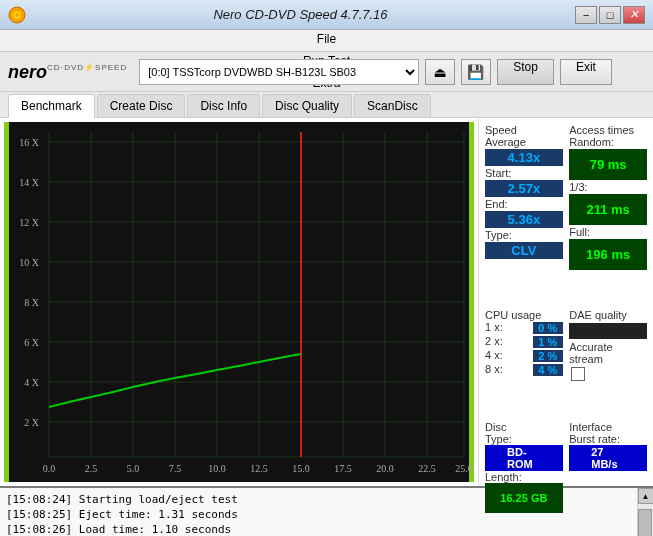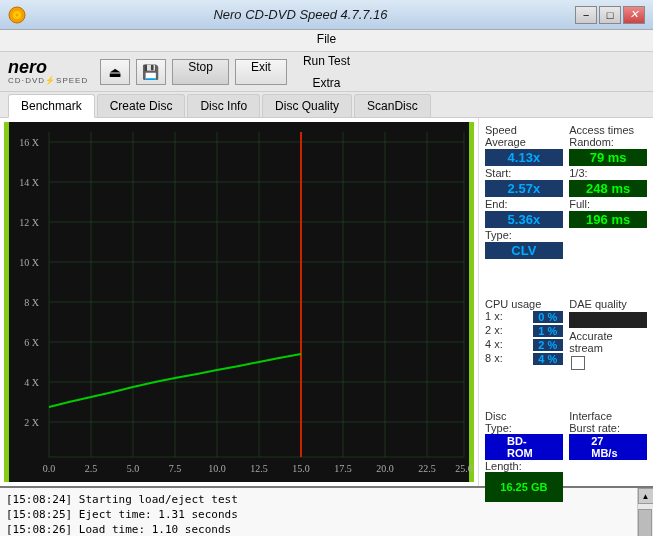--- a/index.html
+++ b/index.html
@@ -31,21 +31,21 @@
     #main { display: flex; height: 368px; background: white; }
 
     
     #chart-area { flex: 1; background: #84cc16; position: relative; overflow: hidden; margin: 4px; font-family: Liberation Serif, serif; }
     #chart-canvas { width: 100%; height: 100%; }
 
     
     #right-panel { width: 175px; padding: 6px 6px; display: flex; flex-direction: column; gap: 16px; border-left: 1px solid #ddd; }
     .rp-title { font-size: 11px; color: #333; font-weight: normal; }
     .rp-value-dark { background: #1a3a6a; color: #00aaff; font-size: 13px; font-weight: bold; padding: 1px 4px; margin: 1px 0; text-align: center; }
-    .rp-value-green { background: #004400; color: #00ff00; font-size: 13px; font-weight: bold; padding: 1px 4px; margin: 1px 0; text-align: center; }
+    .rp-value-green { background: #004400; color: #00ff00; font-size: 13px; font-weight: bold; padding: 8px 4px; margin: 1px 0; text-align: center; }
     .rp-row { display: flex; justify-content: space-between; align-items: flex-start; }
     .rp-col { display: flex; flex-direction: column; width: 48%; }
     .divider { height: 1px; background: #ccc; margin: 3px 0; }
 
     
     .rp-checkbox { width: 14px; height: 14px; border: 1px solid #666; background: white; display: inline-block; margin: 2px; }
 
     
     .badge-blue { background: #0000cc; color: white; font-size: 11px; font-weight: bold; padding: 1px 22px; text-align: left; }
     .badge-green { background: #004400; color: #00ff00; font-size: 11px; font-weight: bold; padding: 9px 6px; text-align: center; }
@@ -83,24 +83,27 @@
 </div>
 
 <div id="menubar">
   <span>File</span>
   <span>Run Test</span>
   <span>Extra</span>
   <span>Help</span>
 </div>
 
 <div id="toolbar">
-  <div style="display:flex;flex-direction:column;margin-right:6px;">
+  <div style="display:flex;flex-direction:row;margin-right:6px;">
     <div class="nero-logo">nero</div>
     <div class="nero-sub">CD·DVD⚡SPEED</div>
   </div>
+  <select class="drive-select">
+    <option>[0:0]   TSSTcorp DVDWBD SH-B123L SB03</option>
+  </select>
   <div class="tb-icon-btn" title="eject">⏏</div>
   <div class="tb-icon-btn" title="save">💾</div>
   <div class="tb-btn stop">Stop</div>
   <div class="tb-btn">Exit</div>
 </div>
 
 <div id="tabs">
   <div class="tab active">Benchmark</div>
   <div class="tab">Create Disc</div>
   <div class="tab">Disc Info</div>
@@ -176,21 +179,21 @@
         <div class="rp-title">End:</div>
         <div class="rp-value-dark">5.36x</div>
         <div class="rp-title">Type:</div>
         <div class="rp-value-dark">CLV</div>
       </div>
       <div class="rp-col">
         <div class="rp-title">Access times</div>
         <div class="rp-title">Random:</div>
         <div class="rp-value-green">79 ms</div>
         <div class="rp-title">1/3:</div>
-        <div class="rp-value-green">248 ms</div>
+        <div class="rp-value-green">211 ms</div>
         <div class="rp-title">Full:</div>
         <div class="rp-value-green">196 ms</div>
       </div>
     </div>
 
     <div class="divider"></div>
 
     <div class="rp-row">
       <div class="rp-col">
         <div class="rp-title">CPU usage</div>

